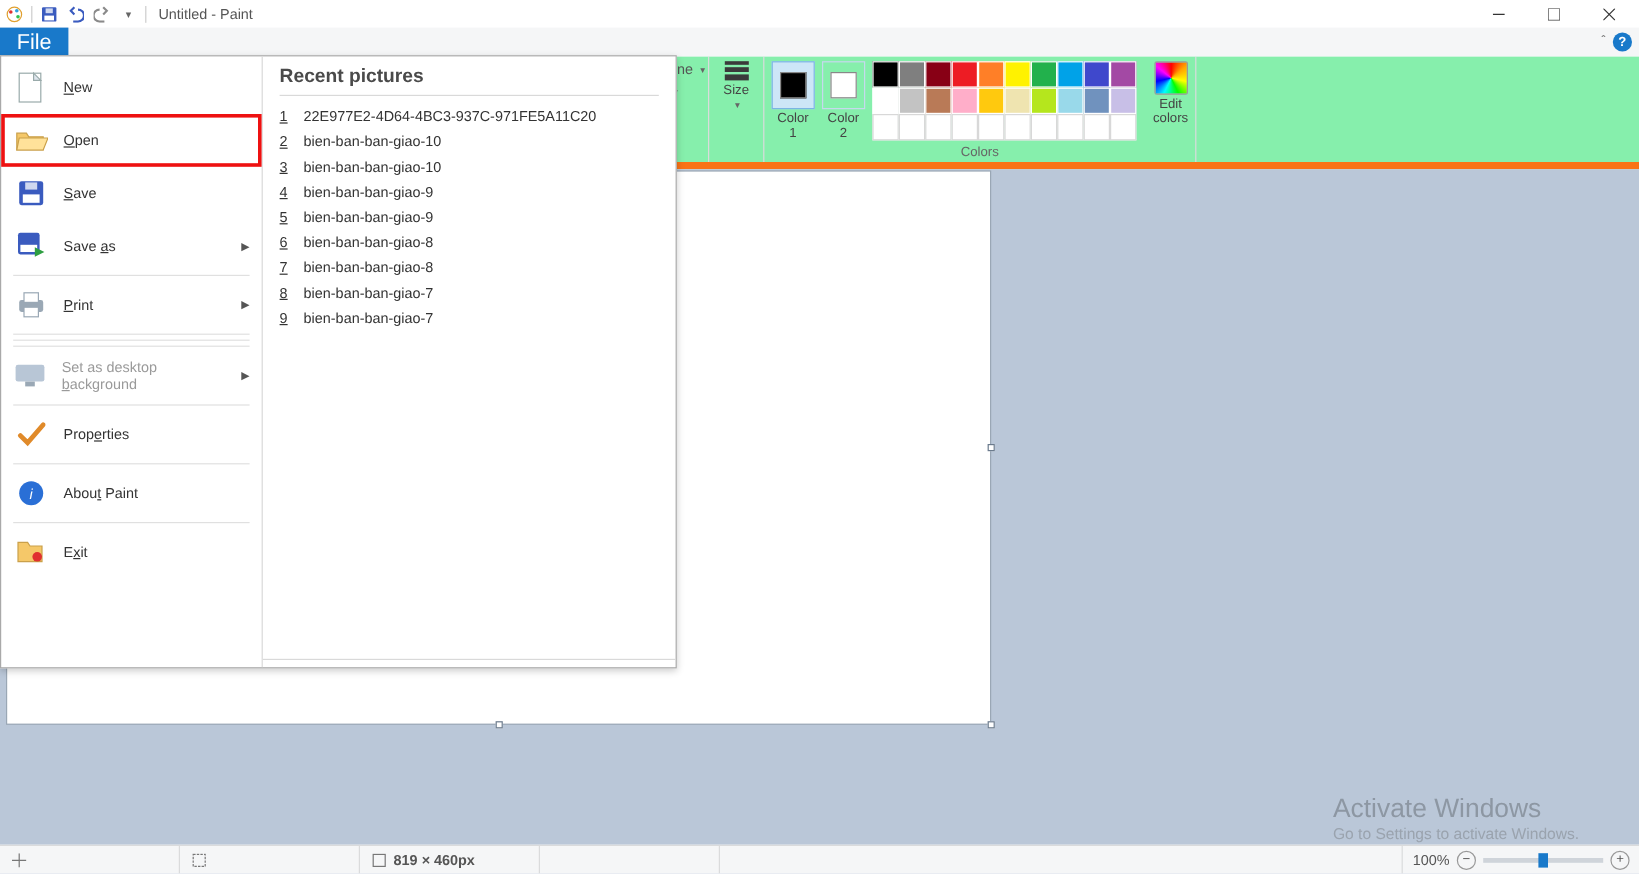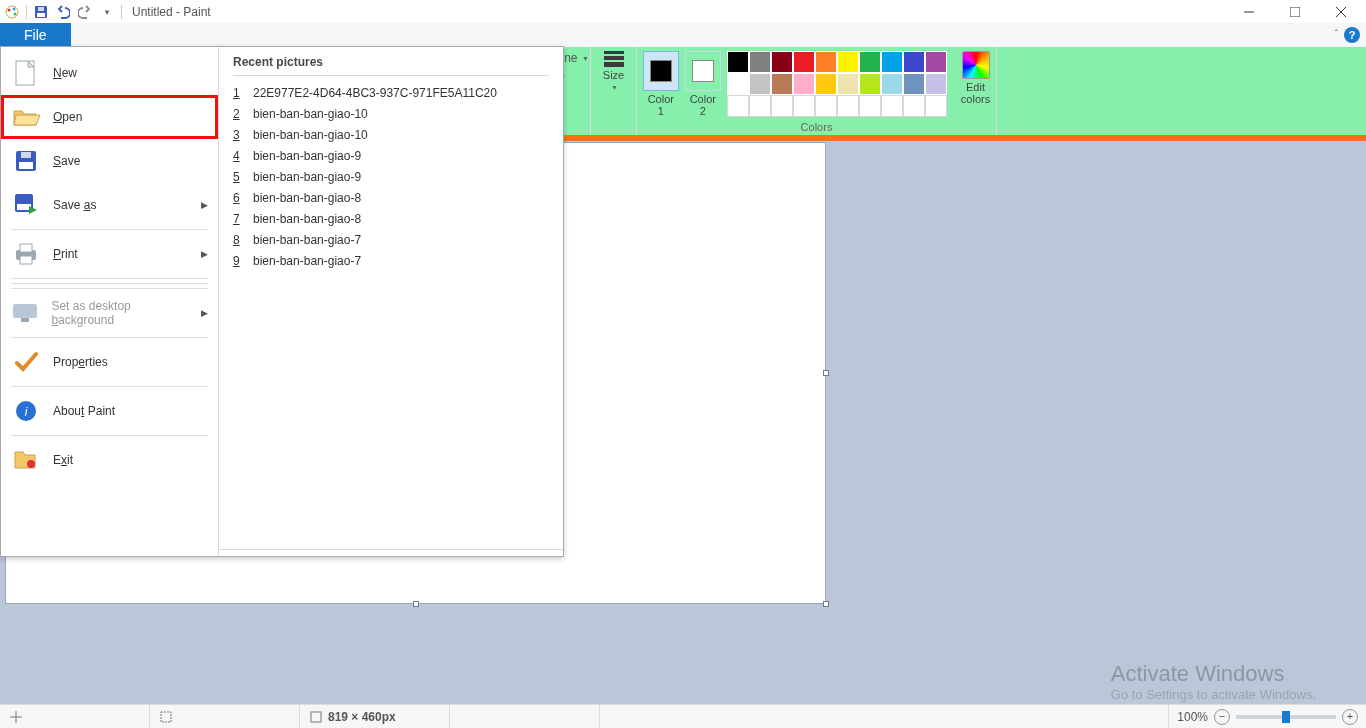--- a/index.html
+++ b/index.html
@@ -10,21 +10,21 @@
 .titlebar .qat { display:flex; align-items:center; gap:2px; height:100%; }
 .qat-btn { width:20px; height:20px; display:flex; align-items:center; justify-content:center; color:#444; }
 .qat-sep { width:1px; height:14px; background:#ccc; margin:0 2px; }
 .title-text { margin-left:8px; color:#555; font-size:12px; }
 .win-controls { margin-left:auto; display:flex; }
 .win-btn { width:46px; height:23px; display:flex; align-items:center; justify-content:center; color:#444; }
 .win-btn svg { width:10px; height:10px; }
 
 
 .tabstrip { height:24px; background:#f5f6f7; display:flex; align-items:stretch; position:relative; }
-.file-tab { background:#1979ca; color:#fff; padding:0 24px; display:flex; align-items:center; font-size:14px; }
+.file-tab { background:#1979ca; color:#fff; padding:0 14px; display:flex; align-items:center; font-size:18px; }
 .ribbon { height:94px; background:#86efac; border-bottom:6px solid #f97316; display:flex; align-items:stretch; }
 .help-icon { position:absolute; right:6px; top:4px; width:16px; height:16px; border-radius:50%; background:#1979ca; color:#fff; font-weight:bold; font-size:11px; display:flex; align-items:center; justify-content:center; }
 .collapse-caret { position:absolute; right:28px; top:6px; color:#666; font-size:10px; }
 
 
 .rgroup { border-right:1px solid #dadbdc; padding:4px 8px 2px; display:flex; flex-direction:column; align-items:center; justify-content:space-between; }
 .rgroup-label { font-size:11px; color:#666; text-align:center; }
 .vstk { display:flex; flex-direction:column; align-items:flex-start; gap:4px; font-size:11px; color:#555; }
 .vstk .row { display:flex; align-items:center; gap:4px; }
 .drop { font-size:8px; color:#666; margin-left:2px; }
@@ -53,21 +53,21 @@
 .filemenu { position:absolute; left:0; top:46px; width:564px; height:511px; background:#fff; border:1px solid #a9a9a9; box-shadow:0 2px 6px rgba(0,0,0,.2); display:flex; z-index:50; }
 .fm-left { width:218px; border-right:1px solid #d9d9d9; padding:4px 0; display:flex; flex-direction:column; }
 .fm-item { display:flex; align-items:center; gap:12px; height:44px; padding:0 10px; color:#333; position:relative; }
 .fm-item.disabled { color:#9a9a9a; }
 .fm-item .u { text-decoration:underline; }
 .fm-item .arrow { margin-left:auto; font-size:9px; color:#555; }
 .fm-sep { height:1px; background:#e0e0e0; margin:2px 10px; }
 .fm-item.highlight { outline:3px solid #e11; outline-offset:-3px; }
 .fm-icon { width:30px; height:30px; display:flex; align-items:center; justify-content:center; }
 .fm-right { flex:1; padding:8px 14px; }
-.fm-right h4 { font-size:12px; color:#4a4a4a; font-weight:600; margin-bottom:6px; }
+.fm-right h4 { font-size:16px; color:#4a4a4a; font-weight:600; margin-bottom:6px; }
 .fm-right hr { border:none; border-top:1px solid #d9d9d9; margin-bottom:6px; }
 .recent { display:flex; align-items:center; gap:10px; height:21px; color:#333; font-size:12px; }
 .recent .n { text-decoration:underline; width:10px; }
 .filemenu-footer { position:absolute; bottom:6px; left:218px; right:0; border-top:1px solid #d9d9d9; }
 
 
 .watermark { position:absolute; right:50px; bottom:26px; color:#8d97a3;margin-top:48px; }
 .watermark .t1 { font-size:22px; font-weight:400; color:#8d97a3; }
 .watermark .t2 { font-size:13px; color:#9aa3ae; }
 

